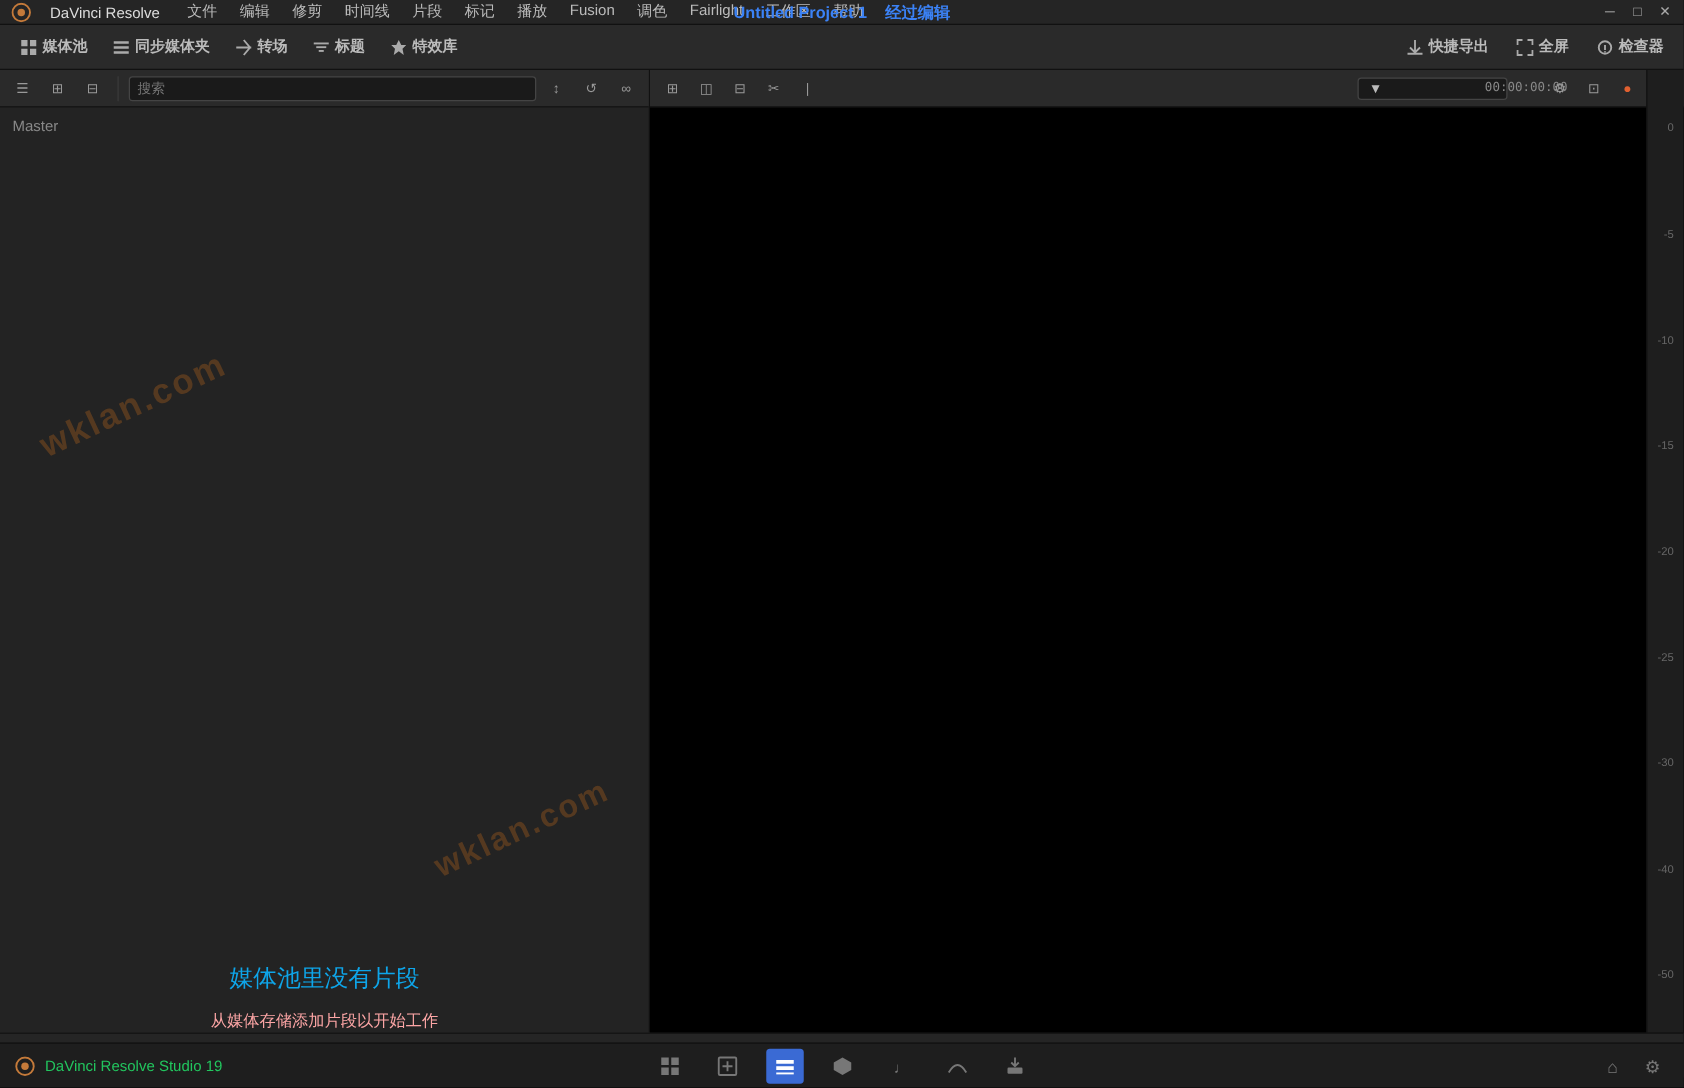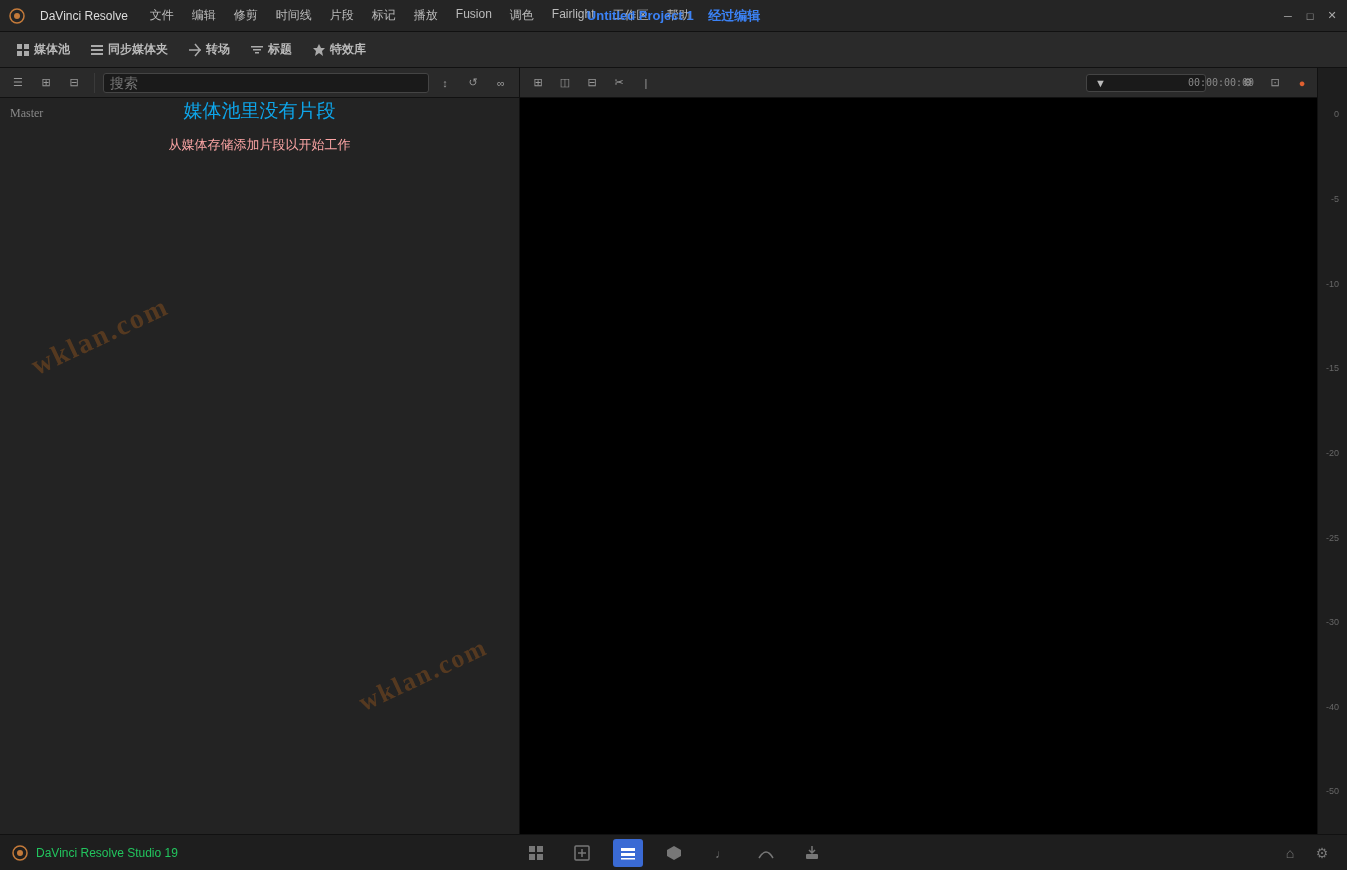--- a/index.html
+++ b/index.html
@@ -9,21 +9,21 @@
       background: #1a1a1a;
       color: #ccc;
       font-family: 'Microsoft YaHei', Arial, sans-serif;
       font-size: 12px;
       overflow: hidden;
       position: relative;
     }
 
     
     #titlebar {
-      height: 32px;
+      height: 20px;
       background: #252525;
       display: flex;
       align-items: center;
       justify-content: space-between;
       padding: 0 8px;
       border-bottom: 1px solid #111;
       user-select: none;
       gap: 18px;
     }
     #titlebar-left {
@@ -149,33 +149,32 @@
       border-radius: 2px;
       font-size: 11px;
     }
     .search-box {
       flex: 1;
       height: 20px;
       background: #1a1a1a;
       border: 1px solid #444;
       border-radius: 3px;
       color: #bbb;
-      font-size: 14px;
+      font-size: 11px;
       padding: 0 6px;
       outline: none;
     }
     #media-pool-content {
       flex: 1;
       display: flex;
       flex-direction: column;
       align-items: center;
-      justify-content: flex-start;
+      justify-content: flex-end;
       position: relative;
       overflow: hidden;
-      font-family: Liberation Serif, serif;
     }
     .master-label {
       position: absolute;
       top: 8px;
       left: 10px;
       color: #888;
       font-size: 12px;
     }
     .watermark {
       position: absolute;
@@ -436,20 +435,41 @@
     <span>标题</span>
   </div>
   <div class="tool-btn">
     <svg viewBox="0 0 14 14" fill="#aaa">
         <polygon points="7,1 9,5 13,5 10,8 11,13 7,10 3,13 4,8 1,5 5,5"></polygon>
       </svg>
     <span>特效库</span>
   </div>
   <div class="toolbar-title">
     
+  </div>
+  <div class="toolbar-right">
+    <div class="tool-btn">
+      <svg viewBox="0 0 14 14" fill="#aaa">
+          <path d="M7 1v9M3 7l4 4 4-4M1 12h12" stroke="#aaa" stroke-width="1.5" fill="none"></path>
+        </svg>
+      <span>快捷导出</span>
+    </div>
+    <div class="tool-btn">
+      <svg viewBox="0 0 14 14" fill="none" stroke="#aaa" stroke-width="1.5">
+          <path d="M1 5V1h4M9 1h4v4M13 9v4H9M5 13H1V9"></path>
+        </svg>
+      <span>全屏</span>
+    </div>
+    <div class="tool-btn">
+      <svg viewBox="0 0 14 14" fill="none" stroke="#aaa" stroke-width="1.5">
+          <circle cx="7" cy="7" r="5"></circle>
+          <path d="M7 5v4M7 10v1"></path>
+        </svg>
+      <span>检查器</span>
+    </div>
   </div>
 </div>
 
 <div id="main">
 
   <div id="media-pool">
 
     <div id="media-pool-toolbar">
       <div class="mp-tool-btn">☰</div>
       <div class="mp-tool-btn">⊞</div>

